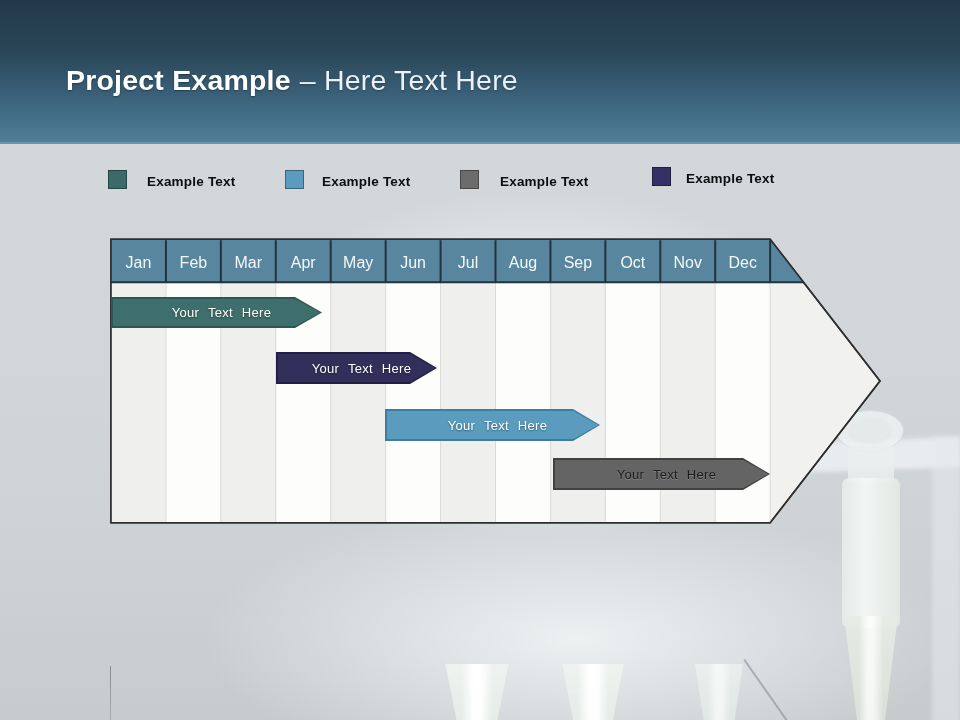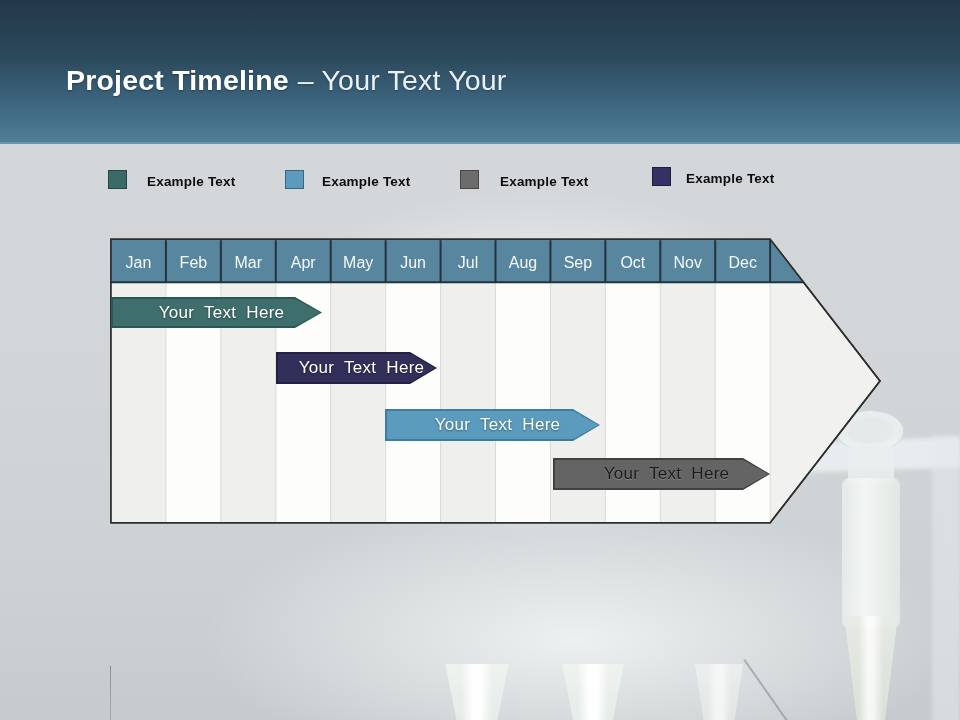--- a/index.html
+++ b/index.html
@@ -80,21 +80,21 @@
   .timeline svg { position:absolute; left:0; top:0; overflow:visible; }
   .tl-month { font-family:"Liberation Sans", sans-serif; font-size:16px; fill:#f4f8fa; }
 
   .bar { position:absolute; }
   .bar .shape-outer { position:absolute; inset:0;
         clip-path:polygon(0 0, calc(100% - 27px) 0, 100% 50%, calc(100% - 27px) 100%, 0 100%); }
   .bar .shape-inner { position:absolute; inset:1.6px;
         clip-path:polygon(0 0, calc(100% - 26px) 0, 100% 50%, calc(100% - 26px) 100%, 0 100%); }
   .bar .blabel { position:absolute; left:0; right:27px; top:0; bottom:0;
         display:flex; align-items:center; justify-content:center;
-        font-size:17px; word-spacing:5px; letter-spacing:0.3px; white-space:nowrap;padding-left:37px; }
+        font-size:13px; word-spacing:5px; letter-spacing:0.3px; white-space:nowrap;padding-left:37px; }
   .bar1 { left:1px;   top:59px;  width:211px; height:31px; }
   .bar1 .shape-outer { background:#2d5653; } .bar1 .shape-inner { background:#3e6f6c; }
   .bar2 { left:166px; top:114px; width:161px; height:32px; }
   .bar2 .shape-outer { background:#211f44; } .bar2 .shape-inner { background:#322f5b; }
   .bar3 { left:275px; top:171px; width:215px; height:32px; }
   .bar3 .shape-outer { background:#3e7ca2; } .bar3 .shape-inner { background:#5b9cbe; }
   .bar4 { left:443px; top:220px; width:217px; height:32px; }
   .bar4 .shape-outer { background:#414141; } .bar4 .shape-inner { background:#646464; }
   .bar .blabel.white { color:#ffffff; text-shadow:0 1px 2px rgba(0,0,0,0.45); }
   .bar .blabel.dark  { color:#1c1c1c; text-shadow:0 1px 1px rgba(255,255,255,0.25); }
@@ -119,21 +119,21 @@
     <div class="cone c1"></div>
     <div class="cone c2"></div>
     <div class="cone c3"></div>
 
     <div class="pipette-line"></div>
     <div class="table-edge-refl"></div>
   </div>
 
   <div class="header-band">
     <div class="slide-title">
-      <span class="t-bold">Project Timeline</span><span class="t-light">– Your Text Your</span>
+      <span class="t-bold">Project Example</span><span class="t-light">– Here Text Here</span>
     </div>
   </div>
 
   <div class="legend-item li1">
     <span class="swatch sw1"></span>
     <span class="ltext">Example Text</span>
   </div>
   <div class="legend-item li2">
     <span class="swatch sw2"></span>
     <span class="ltext">Example Text</span>

